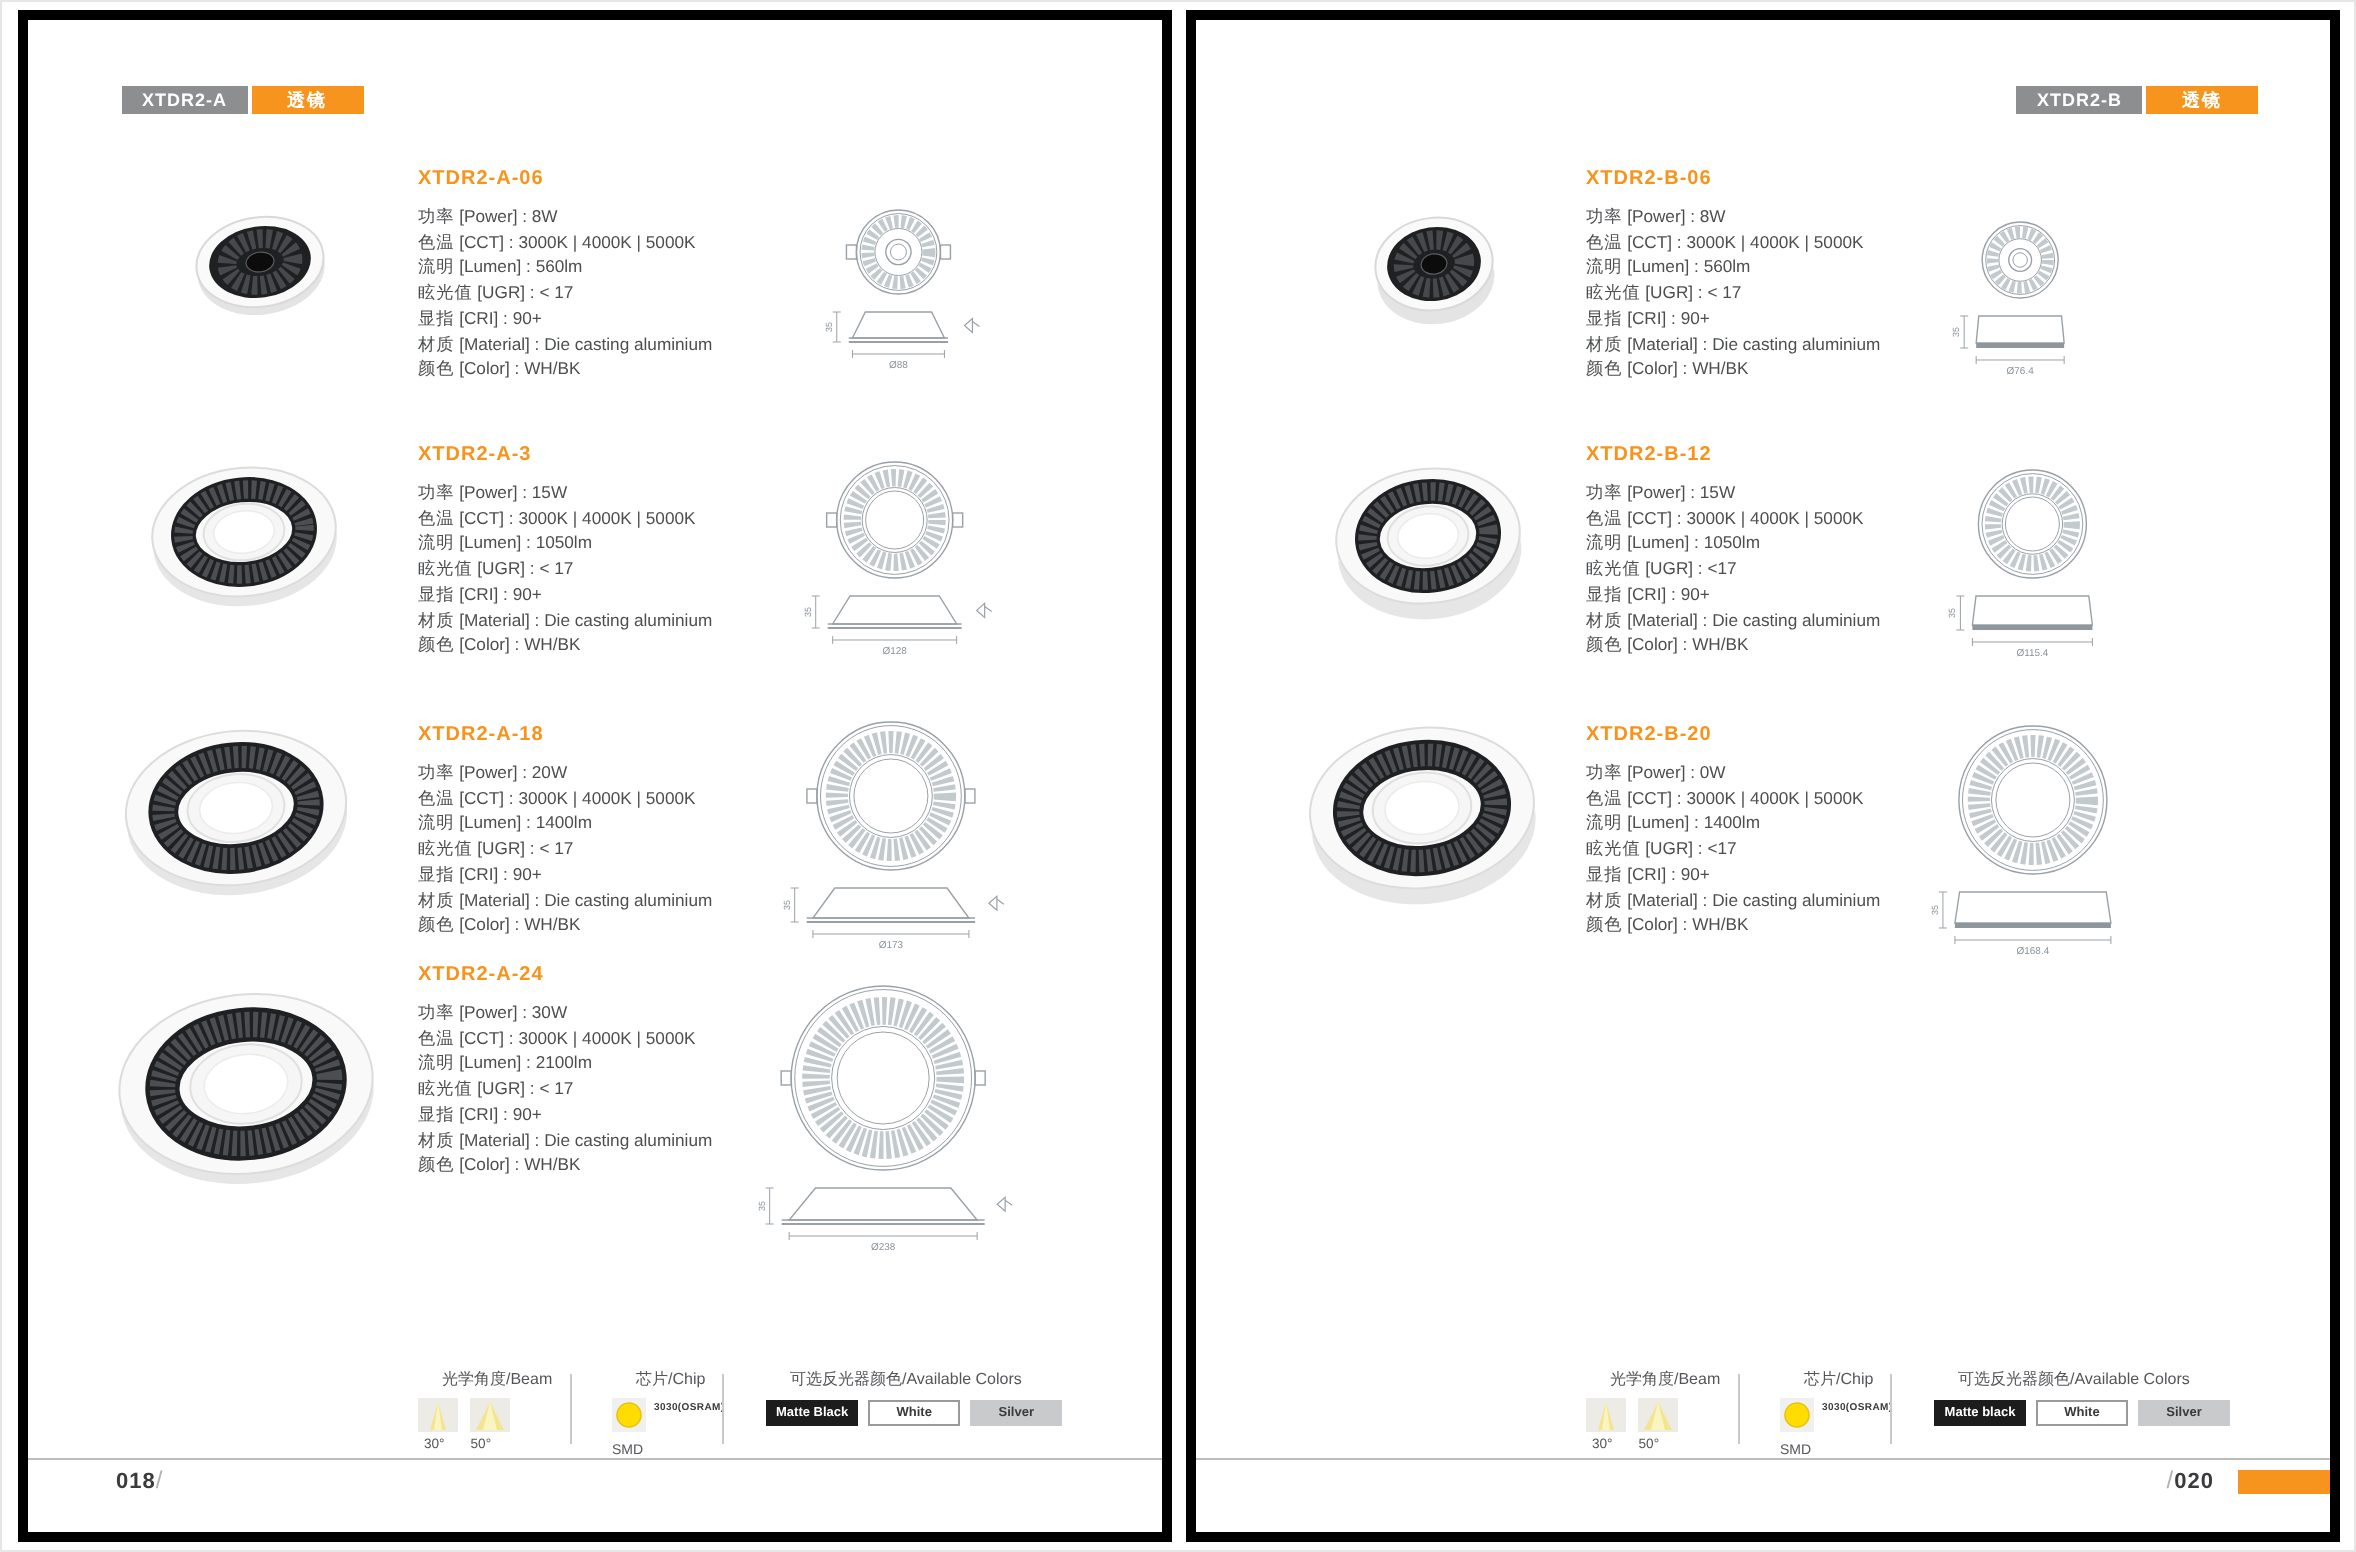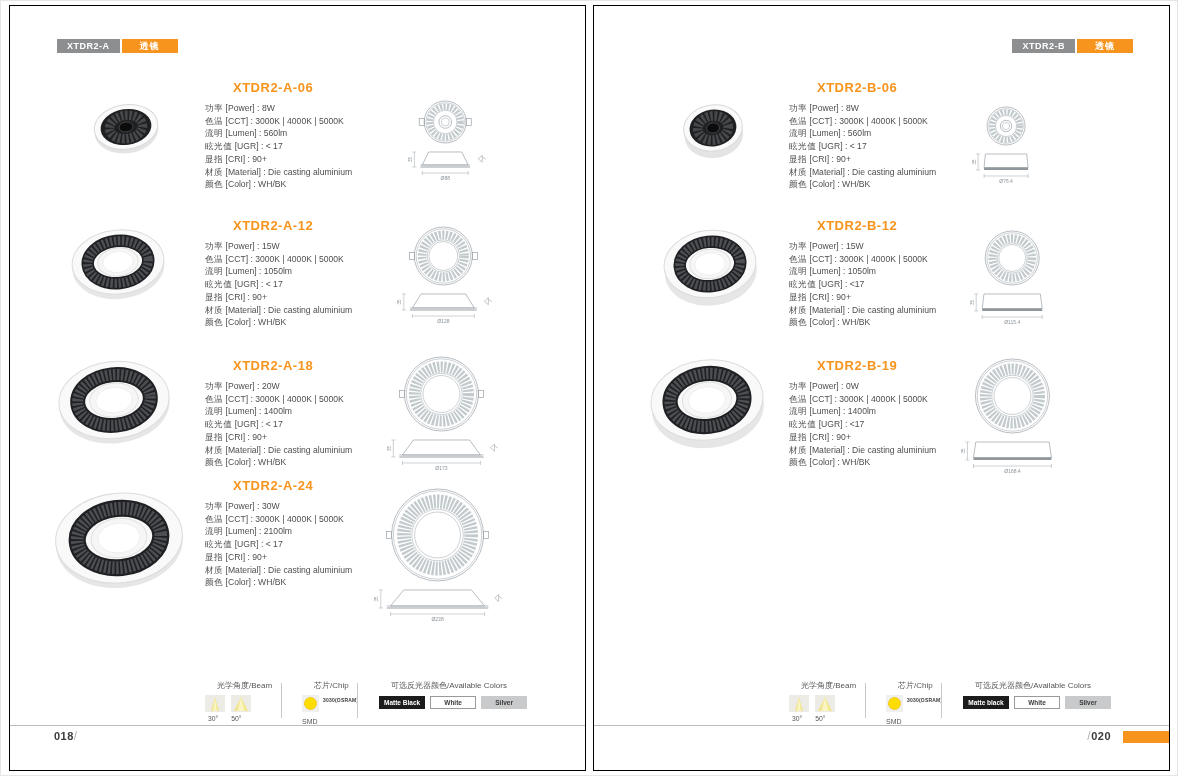--- a/index.html
+++ b/index.html
@@ -2,32 +2,32 @@
 <html><head>
 <meta charset="utf-8">
 <style>
   html,body{margin:0;padding:0;}
   body{
     width:1178px;height:776px;background:#ffffff;
     font-family:"Liberation Sans","DejaVu Sans",sans-serif;
     color:#4d4e50;overflow:hidden;position:relative;
   }
   .canvas{position:absolute;inset:0;width:1178px;height:776px;border:1px solid #e6e6e6;box-sizing:border-box;background:#fff;}
-  .page{position:absolute;top:4px;width:577px;height:766px;background:#fff;border:1px solid #000000;box-sizing:border-box;}
+  .page{position:absolute;top:4px;width:577px;height:766px;background:#fff;border:5px solid #000000;box-sizing:border-box;}
   .page-left{left:8px;}
   .page-right{left:592px;}
 
   .page-tag{position:absolute;top:33px;display:flex;font-size:9px;font-weight:bold;line-height:14px;}
   .tag-left{left:47px;}
   .tag-right{right:36px;}
   .tag-model{background:#8d8e90;color:#fff;padding:0 10px;letter-spacing:.5px;}
   .tag-badge{background:#F7941E;color:#fff;padding:0 18px;margin-left:2px;letter-spacing:1px;}
 
   .product-info{position:absolute;left:195px;width:190px;}
-  .prod-title{color:#F7941D;font-size:13px;font-weight:bold;letter-spacing:.5px;margin-bottom:7px;white-space:nowrap;margin-left:28px;}
+  .prod-title{color:#F7941D;font-size:10px;font-weight:bold;letter-spacing:.5px;margin-bottom:7px;white-space:nowrap;}
   .spec-line{font-size:8.6px;color:#4d4e50;line-height:12.7px;white-space:nowrap;}
   .spec-line .zh{letter-spacing:.5px;}
 
   .photo,.drawing{position:absolute;}
 
   .fsec{position:absolute;top:674px;}
   .sec-beam{left:195px;}
   .sec-chip{left:292px;}
   .sec-colors{left:369px;}
   .footer-title{font-size:8px;color:#55565a;white-space:nowrap;margin-left:12px;}
@@ -112,21 +112,21 @@
     <ellipse cx="50" cy="43" rx="46" ry="32" fill="#e6e6e6"></ellipse>
     <rect x="4" y="38" width="92" height="5" fill="#f1f1f1"></rect>
     <ellipse cx="50" cy="38" rx="46" ry="32" fill="#f9f9f9" stroke="#dcdcdc" stroke-width="1"></ellipse>
     <ellipse cx="50" cy="38" rx="30.360000000000003" ry="21.12" fill="none" stroke="#1f2023" stroke-width="12.420000000000002"></ellipse>
     <ellipse cx="50" cy="38" rx="30.360000000000003" ry="21.12" fill="none" stroke="#4c4e52" stroke-width="9.200000000000001" stroke-dasharray="2.4 1.6"></ellipse>
     <ellipse cx="50" cy="38" rx="20.24" ry="14.08" fill="#f6f6f6" stroke="#e0e0e0" stroke-width="1"></ellipse>
     <ellipse cx="50" cy="38" rx="15.180000000000001" ry="10.56" fill="#ffffff" stroke="#ececec" stroke-width="0.8"></ellipse>
   </g>
         </svg></div>
       <div class="product-info" style="top: 212px;">
-        <div class="prod-title">XTDR2-A-12</div>
+        <div class="prod-title">XTDR2-A-3</div>
         <div class="spec-line"><span class="zh">功率</span> <span class="en">[Power]</span> : <span class="val">15W</span></div>
         <div class="spec-line"><span class="zh">色温</span> <span class="en">[CCT]</span> : <span class="val">3000K | 4000K | 5000K</span></div>
         <div class="spec-line"><span class="zh">流明</span> <span class="en">[Lumen]</span> : <span class="val">1050lm</span></div>
         <div class="spec-line"><span class="zh">眩光值</span> <span class="en">[UGR]</span> : <span class="val">&lt; 17</span></div>
         <div class="spec-line"><span class="zh">显指</span> <span class="en">[CRI]</span> : <span class="val">90+</span></div>
         <div class="spec-line"><span class="zh">材质</span> <span class="en">[Material]</span> : <span class="val">Die casting aluminium</span></div>
         <div class="spec-line"><span class="zh">颜色</span> <span class="en">[Color]</span> : <span class="val">WH/BK</span></div>
       </div>
       <div class="drawing" style="left: 380.66px; top: 218px;"><svg width="104.67999999999999" height="103" viewBox="0 0 104.67999999999999 103" fill="none" stroke="#99a1a7" stroke-width="0.7">
           <circle cx="52.339999999999996" cy="32" r="29"></circle>
@@ -364,21 +364,21 @@
     <ellipse cx="61" cy="56" rx="56.120000000000005" ry="40" fill="#e6e6e6"></ellipse>
     <rect x="4.8799999999999955" y="48" width="112.24000000000001" height="8" fill="#f1f1f1"></rect>
     <ellipse cx="61" cy="48" rx="56.120000000000005" ry="40" fill="#f9f9f9" stroke="#dcdcdc" stroke-width="1"></ellipse>
     <ellipse cx="61" cy="48" rx="37.03920000000001" ry="26.400000000000002" fill="none" stroke="#1f2023" stroke-width="15.152400000000002"></ellipse>
     <ellipse cx="61" cy="48" rx="37.03920000000001" ry="26.400000000000002" fill="none" stroke="#4c4e52" stroke-width="11.224000000000002" stroke-dasharray="2.4 1.6"></ellipse>
     <ellipse cx="61" cy="48" rx="24.692800000000002" ry="17.6" fill="#f6f6f6" stroke="#e0e0e0" stroke-width="1"></ellipse>
     <ellipse cx="61" cy="48" rx="18.519600000000004" ry="13.200000000000001" fill="#ffffff" stroke="#ececec" stroke-width="0.8"></ellipse>
   </g>
         </svg></div>
       <div class="product-info" style="top: 352px;">
-        <div class="prod-title">XTDR2-B-19</div>
+        <div class="prod-title">XTDR2-B-20</div>
         <div class="spec-line"><span class="zh">功率</span> <span class="en">[Power]</span> : <span class="val">0W</span></div>
         <div class="spec-line"><span class="zh">色温</span> <span class="en">[CCT]</span> : <span class="val">3000K | 4000K | 5000K</span></div>
         <div class="spec-line"><span class="zh">流明</span> <span class="en">[Lumen]</span> : <span class="val">1400lm</span></div>
         <div class="spec-line"><span class="zh">眩光值</span> <span class="en">[UGR]</span> : <span class="val">&lt;17</span></div>
         <div class="spec-line"><span class="zh">显指</span> <span class="en">[CRI]</span> : <span class="val">90+</span></div>
         <div class="spec-line"><span class="zh">材质</span> <span class="en">[Material]</span> : <span class="val">Die casting aluminium</span></div>
         <div class="spec-line"><span class="zh">颜色</span> <span class="en">[Color]</span> : <span class="val">WH/BK</span></div>
       </div>
       <div class="drawing" style="left: 356.54px; top: 350px;"><svg width="122.91999999999999" height="121" viewBox="0 0 122.91999999999999 121" fill="none" stroke="#99a1a7" stroke-width="0.7">
           <circle cx="61.459999999999994" cy="40" r="37"></circle>

